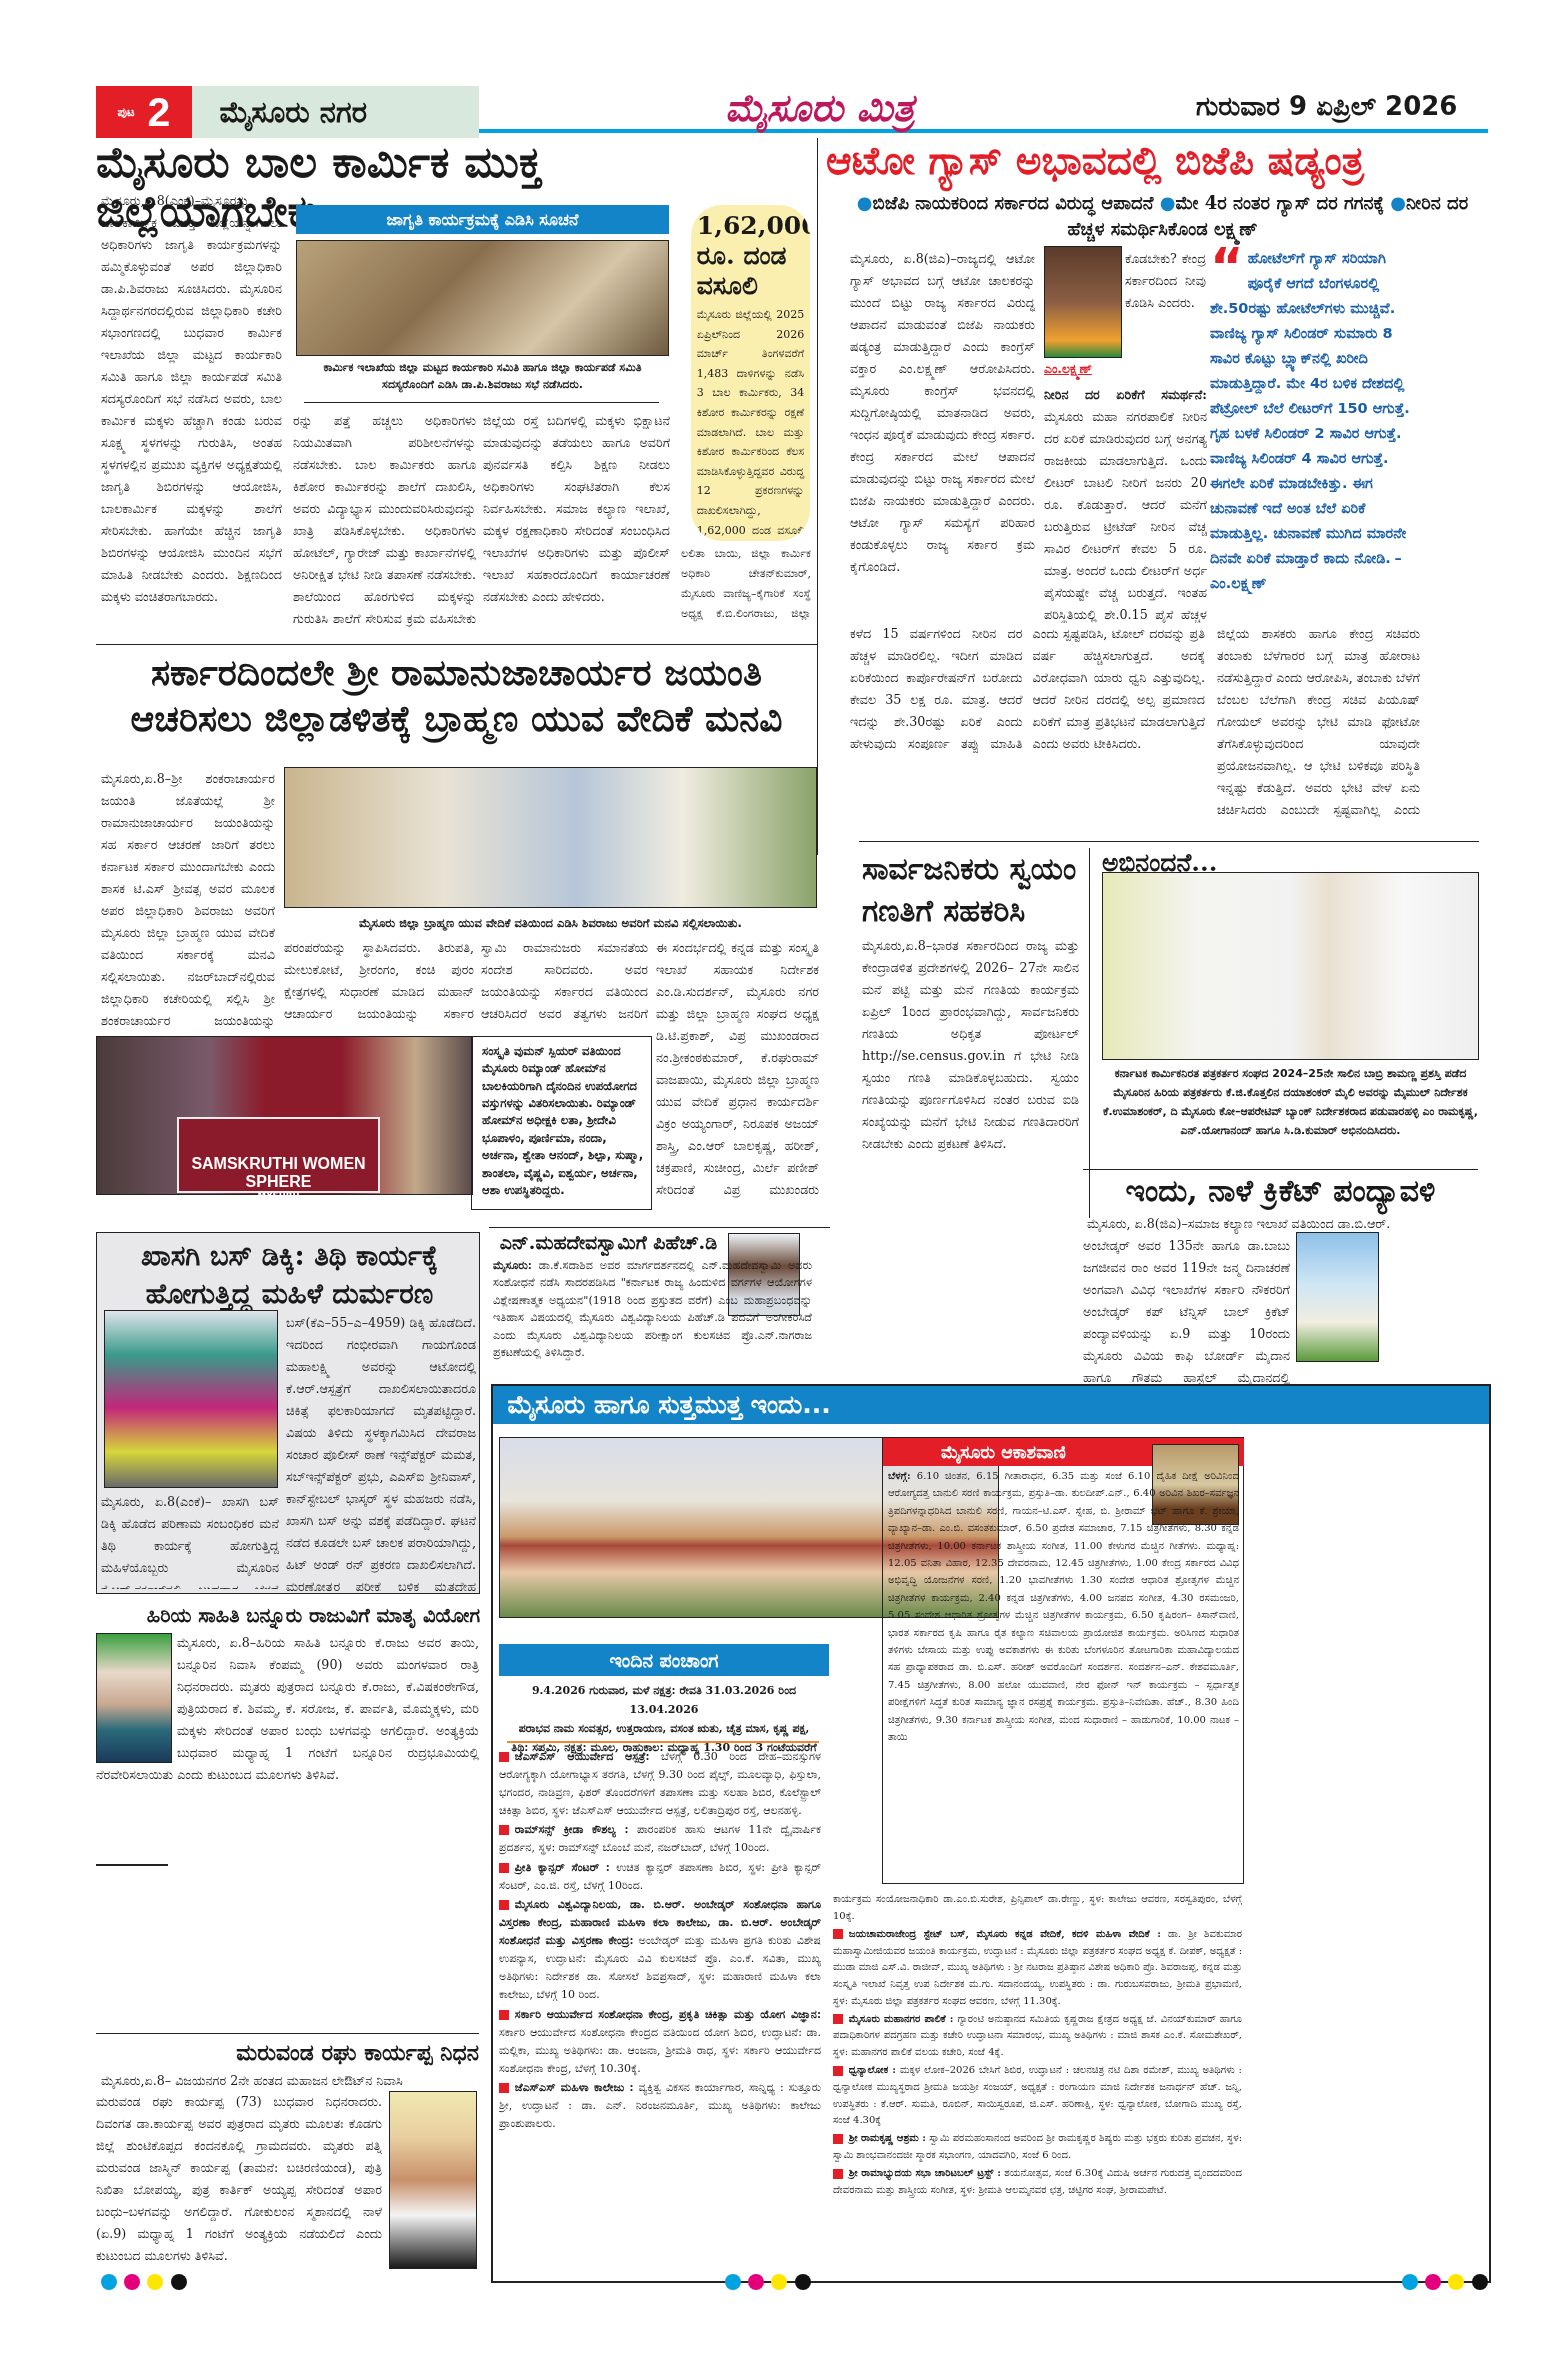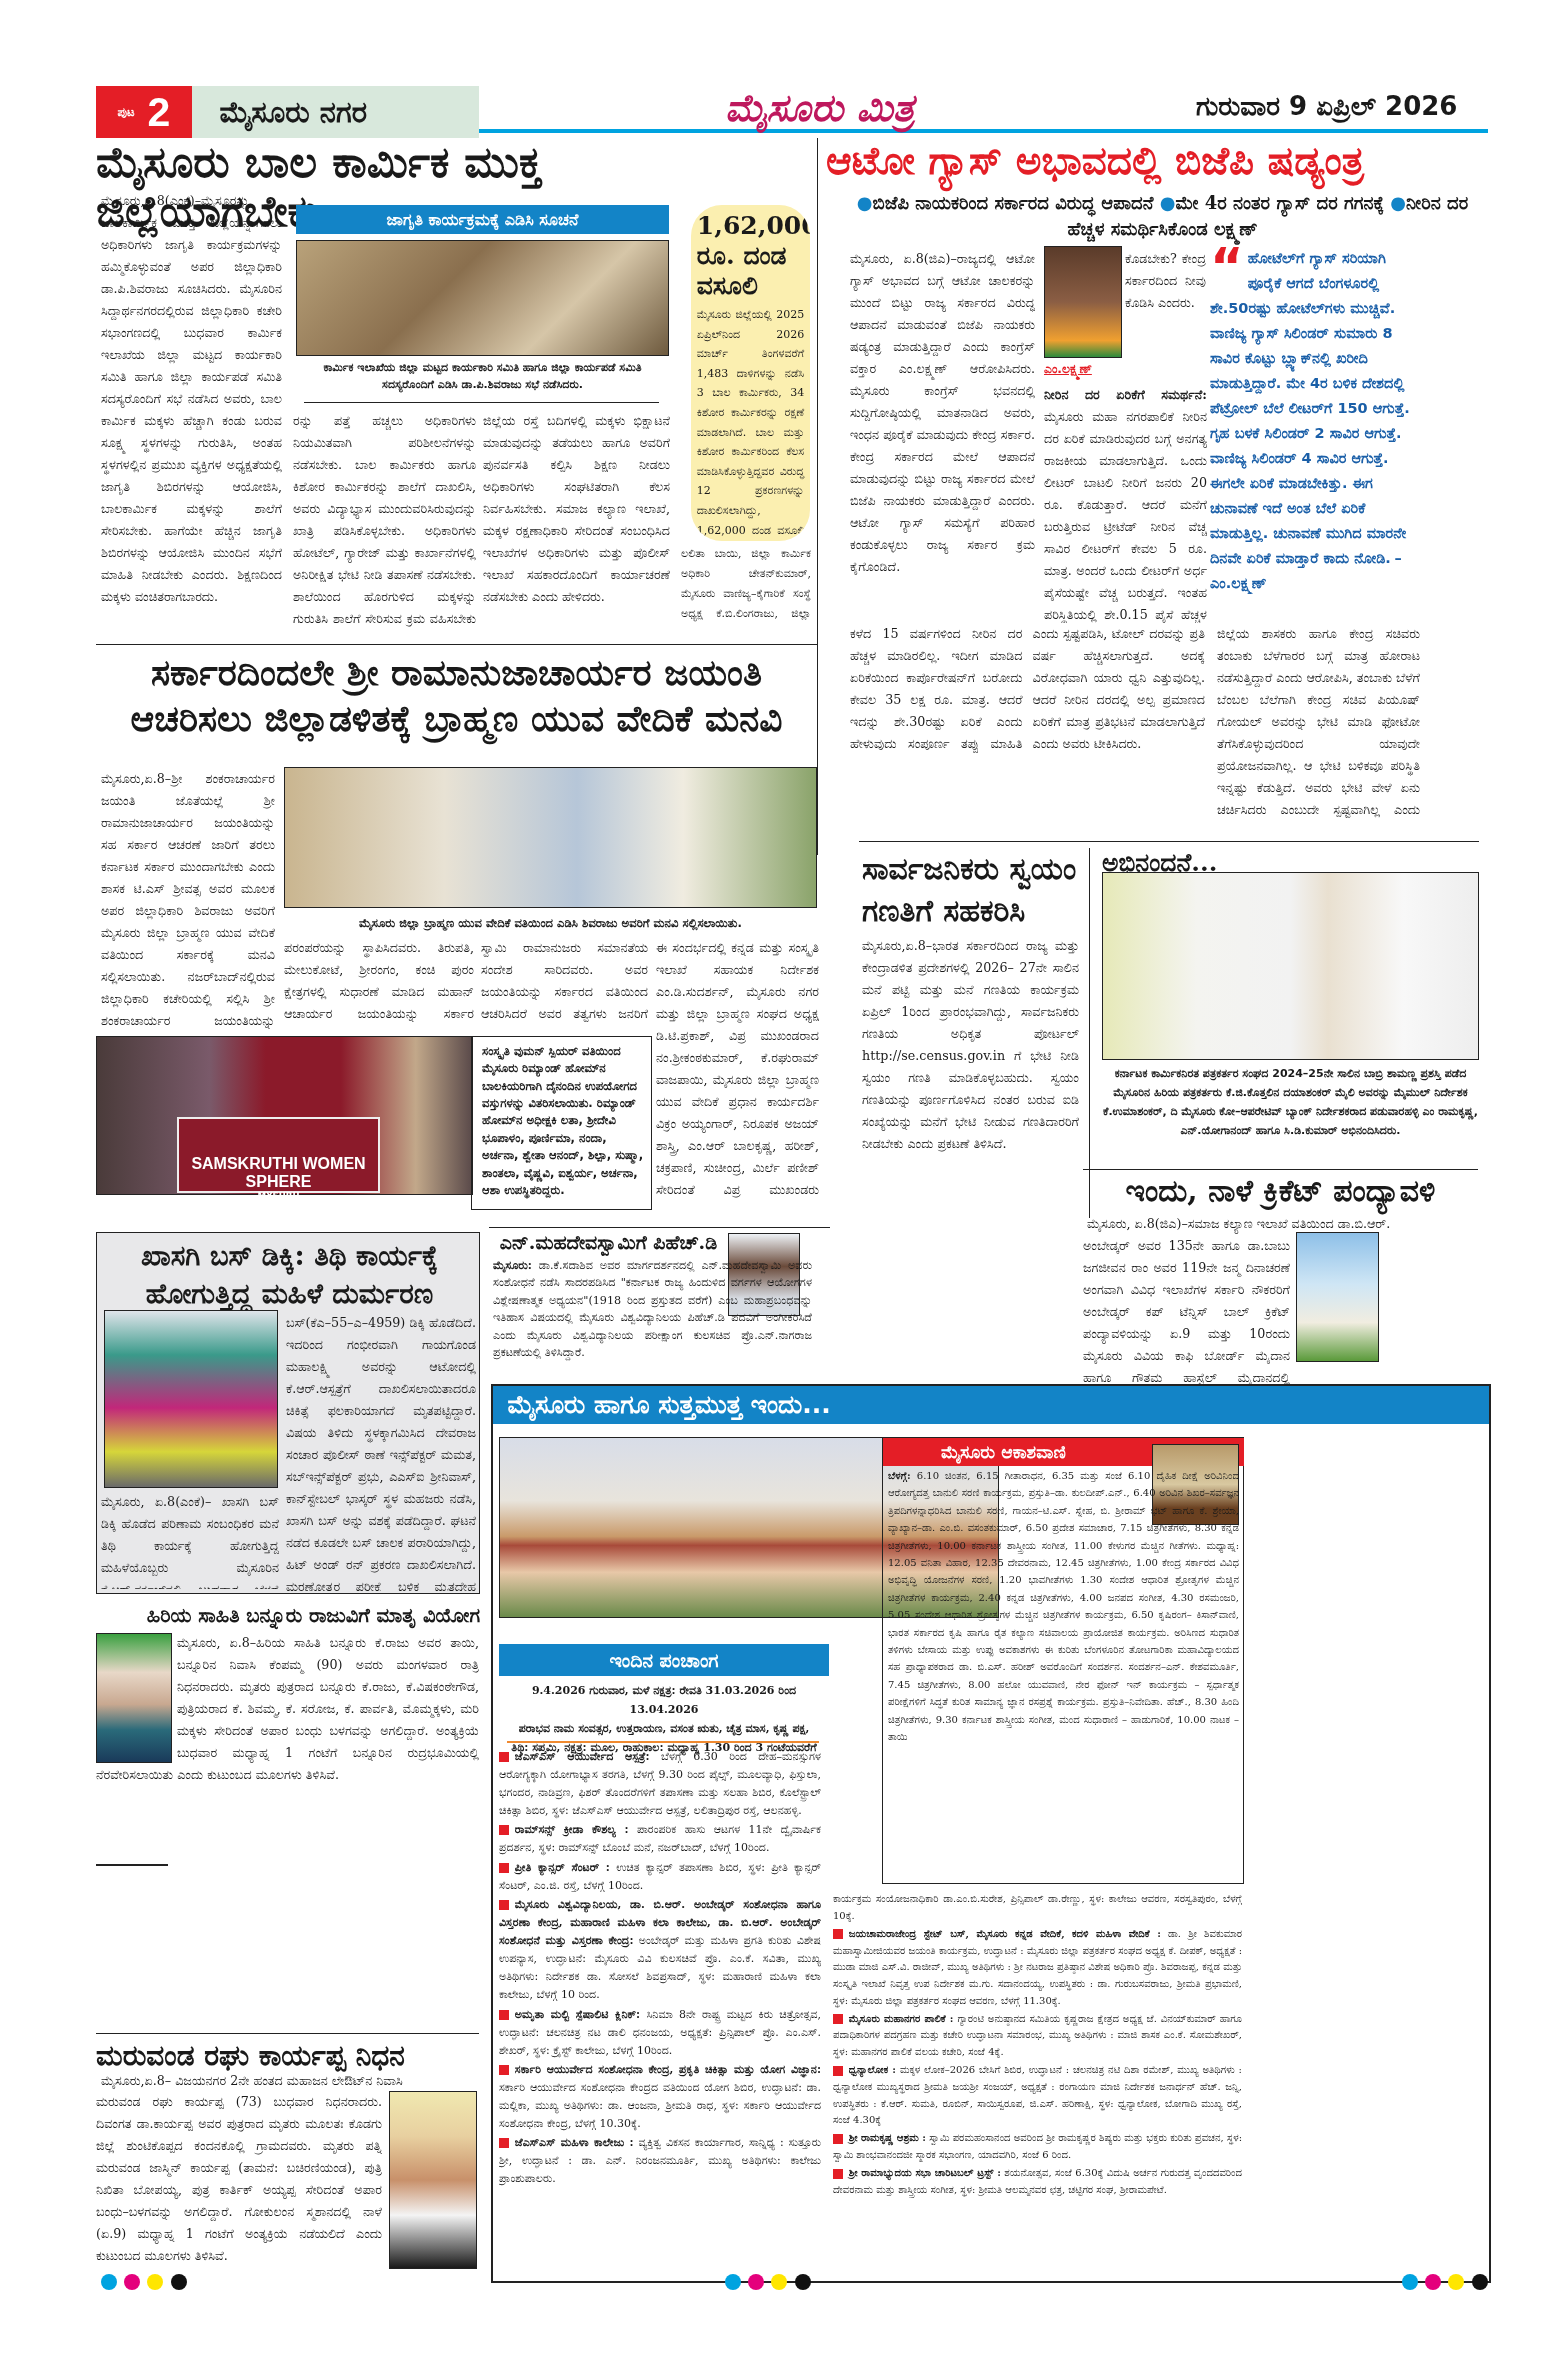--- a/index.html
+++ b/index.html
@@ -128,21 +128,20 @@
   <div>9.4.2026 ಗುರುವಾರ, ಮಳೆ ನಕ್ಷತ್ರ: ರೇವತಿ 31.03.2026 ರಿಂದ 13.04.2026</div>
   <div>ಪರಾಭವ ನಾಮ ಸಂವತ್ಸರ, ಉತ್ತರಾಯಣ, ವಸಂತ ಋತು, ಚೈತ್ರ ಮಾಸ, ಕೃಷ್ಣ ಪಕ್ಷ,</div>
   <div>ತಿಥಿ: ಸಪ್ತಮಿ, ನಕ್ಷತ್ರ: ಮೂಲ, ರಾಹುಕಾಲ: ಮಧ್ಯಾಹ್ನ 1.30 ರಿಂದ 3 ಗಂಟೆಯವರೆಗೆ</div>
 </div>
 <div class="abs" style="left:507px;top:1741px;width:312px;height:2.2px;background:#f08a30;"></div>
 <div class="abs events text" style="left:499px;top:1748px;width:322px;height:529px;overflow:hidden;font-size:11px;line-height:18px;">
   <p><span class="sq"></span><span class="ev-title">ಜೆಎಸ್‌ಎಸ್ ಆಯುರ್ವೇದ ಆಸ್ಪತ್ರೆ:</span> <span>ಬೆಳಗ್ಗೆ 6.30 ರಿಂದ ದೇಹ–ಮನಸ್ಸುಗಳ ಆರೋಗ್ಯಕ್ಕಾಗಿ ಯೋಗಾಭ್ಯಾಸ ತರಗತಿ, ಬೆಳಗ್ಗೆ 9.30 ರಿಂದ ಪೈಲ್ಸ್, ಮೂಲವ್ಯಾಧಿ, ಫಿಸ್ತುಲಾ, ಭಗಂದರ, ನಾಡಿವ್ರಣ, ಫಿಶರ್ ತೊಂದರೆಗಳಿಗೆ ತಪಾಸಣಾ ಮತ್ತು ಸಲಹಾ ಶಿಬಿರ, ಕೊಲೆಸ್ಟ್ರಾಲ್ ಚಿಕಿತ್ಸಾ ಶಿಬಿರ, ಸ್ಥಳ: ಜೆಎಸ್‌ಎಸ್ ಆಯುರ್ವೇದ ಆಸ್ಪತ್ರೆ, ಲಲಿತಾದ್ರಿಪುರ ರಸ್ತೆ, ಆಲನಹಳ್ಳಿ.</span></p>
   <p><span class="sq"></span><span class="ev-title">ರಾಮ್‌ಸನ್ಸ್ ಕ್ರೀಡಾ ಕೌಶಲ್ಯ :</span> <span>ಪಾರಂಪರಿಕ ಹಾಸು ಆಟಗಳ 11ನೇ ದ್ವೈವಾರ್ಷಿಕ ಪ್ರದರ್ಶನ, ಸ್ಥಳ: ರಾಮ್‌ಸನ್ಸ್ ಬೊಂಬೆ ಮನೆ, ನಜರ್‌ಬಾದ್, ಬೆಳಗ್ಗೆ 10ರಿಂದ.</span></p>
   <p><span class="sq"></span><span class="ev-title">ಪ್ರೀತಿ ಕ್ಯಾನ್ಸರ್ ಸೆಂಟರ್ :</span> <span>ಉಚಿತ ಕ್ಯಾನ್ಸರ್ ತಪಾಸಣಾ ಶಿಬಿರ, ಸ್ಥಳ: ಪ್ರೀತಿ ಕ್ಯಾನ್ಸರ್ ಸೆಂಟರ್, ಎಂ.ಜಿ. ರಸ್ತೆ, ಬೆಳಗ್ಗೆ 10ರಿಂದ.</span></p>
   <p><span class="sq"></span><span class="ev-title">ಮೈಸೂರು ವಿಶ್ವವಿದ್ಯಾನಿಲಯ, ಡಾ. ಬಿ.ಆರ್. ಅಂಬೇಡ್ಕರ್ ಸಂಶೋಧನಾ ಹಾಗೂ ವಿಸ್ತರಣಾ ಕೇಂದ್ರ, ಮಹಾರಾಣಿ ಮಹಿಳಾ ಕಲಾ ಕಾಲೇಜು, ಡಾ. ಬಿ.ಆರ್. ಅಂಬೇಡ್ಕರ್ ಸಂಶೋಧನೆ ಮತ್ತು ವಿಸ್ತರಣಾ ಕೇಂದ್ರ:</span> <span>ಅಂಬೇಡ್ಕರ್ ಮತ್ತು ಮಹಿಳಾ ಪ್ರಗತಿ ಕುರಿತು ವಿಶೇಷ ಉಪನ್ಯಾಸ, ಉದ್ಘಾಟನೆ: ಮೈಸೂರು ವಿವಿ ಕುಲಸಚಿವೆ ಪ್ರೊ. ಎಂ.ಕೆ. ಸವಿತಾ, ಮುಖ್ಯ ಅತಿಥಿಗಳು: ನಿರ್ದೇಶಕ ಡಾ. ಸೋಸಲೆ ಶಿವಪ್ರಸಾದ್, ಸ್ಥಳ: ಮಹಾರಾಣಿ ಮಹಿಳಾ ಕಲಾ ಕಾಲೇಜು, ಬೆಳಗ್ಗೆ 10 ರಿಂದ.</span></p>
-  <p><span class="sq"></span><span class="ev-title">ಅಮೃತಾ ಮಲ್ಟಿ ಸ್ಪೆಷಾಲಿಟಿ ಕ್ಲಿನಿಕ್:</span> <span>ಸಿನಿಮಾ 8ನೇ ರಾಷ್ಟ್ರ ಮಟ್ಟದ ಕಿರು ಚಿತ್ರೋತ್ಸವ, ಉದ್ಘಾಟನೆ: ಚಲನಚಿತ್ರ ನಟ ಡಾಲಿ ಧನಂಜಯ, ಅಧ್ಯಕ್ಷತೆ: ಪ್ರಿನ್ಸಿಪಾಲ್ ಪ್ರೊ. ಎಂ.ಎಸ್. ಶೇಖರ್, ಸ್ಥಳ: ಕ್ರೈಸ್ಟ್ ಕಾಲೇಜು, ಬೆಳಗ್ಗೆ 10ರಿಂದ.</span></p>
   <p><span class="sq"></span><span class="ev-title">ಸರ್ಕಾರಿ ಆಯುರ್ವೇದ ಸಂಶೋಧನಾ ಕೇಂದ್ರ, ಪ್ರಕೃತಿ ಚಿಕಿತ್ಸಾ ಮತ್ತು ಯೋಗ ವಿಜ್ಞಾನ:</span> <span>ಸರ್ಕಾರಿ ಆಯುರ್ವೇದ ಸಂಶೋಧನಾ ಕೇಂದ್ರದ ವತಿಯಿಂದ ಯೋಗ ಶಿಬಿರ, ಉದ್ಘಾಟನೆ: ಡಾ. ಮಲ್ಲಿಕಾ, ಮುಖ್ಯ ಅತಿಥಿಗಳು: ಡಾ. ಆಂಜನಾ, ಶ್ರೀಮತಿ ರಾಧ, ಸ್ಥಳ: ಸರ್ಕಾರಿ ಆಯುರ್ವೇದ ಸಂಶೋಧನಾ ಕೇಂದ್ರ, ಬೆಳಗ್ಗೆ 10.30ಕ್ಕೆ.</span></p>
   <p><span class="sq"></span><span class="ev-title">ಜೆಎಸ್‌ಎಸ್ ಮಹಿಳಾ ಕಾಲೇಜು :</span> <span>ವ್ಯಕ್ತಿತ್ವ ವಿಕಸನ ಕಾರ್ಯಾಗಾರ, ಸಾನ್ನಿಧ್ಯ : ಸುತ್ತೂರು ಶ್ರೀ, ಉದ್ಘಾಟನೆ : ಡಾ. ಎನ್. ನಿರಂಜನಮೂರ್ತಿ, ಮುಖ್ಯ ಅತಿಥಿಗಳು: ಕಾಲೇಜು ಪ್ರಾಂಶುಪಾಲರು.</span></p>
 </div>
 
 <div class="abs" style="left:882px;top:1437px;width:362px;height:447px;border:0.7px solid #222;"></div>
 <div class="abs redbar" style="left:883px;top:1438px;width:361px;height:27.5px;font-size:17.4px;justify-content:flex-start;padding-left:58px;">ಮೈಸೂರು ಆಕಾಶವಾಣಿ</div>
 <div class="abs photo" style="left:1152px;top:1444px;width:87px;height:81px;background:linear-gradient(180deg,#b89a6a,#d8c8a0 50%,#6a4020 80%);"></div>
 <div class="abs text" style="left:888px;top:1467px;width:351px;height:413px;overflow:hidden;font-size:10px;line-height:17.4px;"><b>ಬೆಳಗ್ಗೆ:</b> <span>6.10 ಚಿಂತನ, 6.15 ಗೀತಾರಾಧನ, 6.35 ಮತ್ತು ಸಂಜೆ 6.10 ದೈಹಿಕ ದೀಕ್ಷೆ ಅರಿವಿನಿಂದ ಆರೋಗ್ಯದತ್ತ ಬಾನುಲಿ ಸರಣಿ ಕಾರ್ಯಕ್ರಮ, ಪ್ರಸ್ತುತಿ–ಡಾ. ಕುಲದೀಪ್.ಎನ್., 6.40 ಅರಿವಿನ ಶಿಖರ–ಸರ್ವಜ್ಞನ ತ್ರಿಪದಿಗಳನ್ನಾಧರಿಸಿದ ಬಾನುಲಿ ಸರಣಿ, ಗಾಯನ–ಟಿ.ಎಸ್. ಸ್ನೇಹ, ಬಿ. ಶ್ರೀರಾಮ್ ಭಟ್ ಹಾಗೂ ಕೆ. ಶ್ರೇಯಾ, ವ್ಯಾಖ್ಯಾನ–ಡಾ. ಎಂ.ಬಿ. ವಸಂತಕುಮಾರ್, 6.50 ಪ್ರದೇಶ ಸಮಾಚಾರ, 7.15 ಚಿತ್ರಗೀತೆಗಳು, 8.30 ಕನ್ನಡ ಚಿತ್ರಗೀತೆಗಳು, 10.00 ಕರ್ನಾಟಕ ಶಾಸ್ತ್ರೀಯ ಸಂಗೀತ, 11.00 ಕೇಳುಗರ ಮೆಚ್ಚಿನ ಗೀತೆಗಳು. ಮಧ್ಯಾಹ್ನ: 12.05 ವನಿತಾ ವಿಹಾರ, 12.35 ದೇವರನಾಮ, 12.45 ಚಿತ್ರಗೀತೆಗಳು, 1.00 ಕೇಂದ್ರ ಸರ್ಕಾರದ ವಿವಿಧ ಅಭಿವೃದ್ಧಿ ಯೋಜನೆಗಳ ಸರಣಿ, 1.20 ಭಾವಗೀತೆಗಳು 1.30 ಸಂದೇಶ ಆಧಾರಿತ ಶ್ರೋತೃಗಳ ಮೆಚ್ಚಿನ ಚಿತ್ರಗೀತೆಗಳ ಕಾರ್ಯಕ್ರಮ, 2.40 ಕನ್ನಡ ಚಿತ್ರಗೀತೆಗಳು, 4.00 ಜನಪದ ಸಂಗೀತ, 4.30 ರಸಮಂಜರಿ, 5.05 ಸಂದೇಶ ಆಧಾರಿತ ಶ್ರೋತೃಗಳ ಮೆಚ್ಚಿನ ಚಿತ್ರಗೀತೆಗಳ ಕಾರ್ಯಕ್ರಮ, 6.50 ಕೃಷಿರಂಗ– ಕಿಸಾನ್‌ವಾಣಿ, ಭಾರತ ಸರ್ಕಾರದ ಕೃಷಿ ಹಾಗೂ ರೈತ ಕಲ್ಯಾಣ ಸಚಿವಾಲಯ ಪ್ರಾಯೋಜಿತ ಕಾರ್ಯಕ್ರಮ. ಅರಿಸಿಣದ ಸುಧಾರಿತ ತಳಿಗಳು ಬೇಸಾಯ ಮತ್ತು ಉಪ್ಪು ಅವಕಾಶಗಳು ಈ ಕುರಿತು ಬೆಂಗಳೂರಿನ ತೋಟಗಾರಿಕಾ ಮಹಾವಿದ್ಯಾಲಯದ ಸಹ ಪ್ರಾಧ್ಯಾಪಕರಾದ ಡಾ. ಬಿ.ಎಸ್. ಹರೀಶ್ ಅವರೊಂದಿಗೆ ಸಂದರ್ಶನ. ಸಂದರ್ಶನ–ಎನ್. ಕೇಶವಮೂರ್ತಿ, 7.45 ಚಿತ್ರಗೀತೆಗಳು, 8.00 ಹಲೋ ಯುವವಾಣಿ, ನೇರ ಫೋನ್ ಇನ್ ಕಾರ್ಯಕ್ರಮ – ಸ್ಪರ್ಧಾತ್ಮಕ ಪರೀಕ್ಷೆಗಳಿಗೆ ಸಿದ್ಧತೆ ಕುರಿತ ಸಾಮಾನ್ಯ ಜ್ಞಾನ ರಸಪ್ರಶ್ನೆ ಕಾರ್ಯಕ್ರಮ. ಪ್ರಸ್ತುತಿ–ನಿವೇದಿತಾ. ಹೆಚ್., 8.30 ಹಿಂದಿ ಚಿತ್ರಗೀತೆಗಳು, 9.30 ಕರ್ನಾಟಕ ಶಾಸ್ತ್ರೀಯ ಸಂಗೀತ, ಮಂದ ಸುಧಾರಾಣಿ – ಹಾಡುಗಾರಿಕೆ, 10.00 ನಾಟಕ – ತಾಯಿ</span></div>
 
 <div class="abs events text" style="left:833px;top:1891px;width:409px;height:384px;overflow:hidden;font-size:10px;line-height:16.7px;">
@@ -152,21 +151,21 @@
   <p><span class="sq"></span><span class="ev-title">ಧ್ವನ್ಯಾಲೋಕ :</span> <span>ಮಕ್ಕಳ ಲೋಕ–2026 ಬೇಸಿಗೆ ಶಿಬಿರ, ಉದ್ಘಾಟನೆ : ಚಲನಚಿತ್ರ ನಟಿ ದಿಶಾ ರಮೇಶ್, ಮುಖ್ಯ ಅತಿಥಿಗಳು : ಧ್ವನ್ಯಾಲೋಕ ಮುಖ್ಯಸ್ಥರಾದ ಶ್ರೀಮತಿ ಜಯಶ್ರೀ ಸಂಜಯ್, ಅಧ್ಯಕ್ಷತೆ : ರಂಗಾಯಣ ಮಾಜಿ ನಿರ್ದೇಶಕ ಜನಾರ್ಧನ್ ಹೆಚ್. ಜನ್ನಿ, ಉಪಸ್ಥಿತರು : ಕೆ.ಆರ್. ಸುಮತಿ, ರೂಬಿನ್, ಸಾಯಿಸ್ವರೂಪ, ಜಿ.ಎಸ್. ಹರಿಣಾಕ್ಷಿ, ಸ್ಥಳ: ಧ್ವನ್ಯಾಲೋಕ, ಬೋಗಾದಿ ಮುಖ್ಯ ರಸ್ತೆ, ಸಂಜೆ 4.30ಕ್ಕೆ</span></p>
   <p><span class="sq"></span><span class="ev-title">ಶ್ರೀ ರಾಮಕೃಷ್ಣ ಆಶ್ರಮ :</span> <span>ಸ್ವಾಮಿ ಪರಮಹಂಸಾನಂದ ಅವರಿಂದ ಶ್ರೀ ರಾಮಕೃಷ್ಣರ ಶಿಷ್ಯರು ಮತ್ತು ಭಕ್ತರು ಕುರಿತು ಪ್ರವಚನ, ಸ್ಥಳ: ಸ್ವಾಮಿ ಶಾಂಭವಾನಂದಜೀ ಸ್ಮಾರಕ ಸಭಾಂಗಣ, ಯಾದವಗಿರಿ, ಸಂಜೆ 6 ರಿಂದ.</span></p>
   <p><span class="sq"></span><span class="ev-title">ಶ್ರೀ ರಾಮಾಭ್ಯುದಯ ಸಭಾ ಚಾರಿಟಬಲ್ ಟ್ರಸ್ಟ್ :</span> <span>ಶಯನೋತ್ಸವ, ಸಂಜೆ 6.30ಕ್ಕೆ ವಿದುಷಿ ಅರ್ಚನ ಗುರುದತ್ತ ವೃಂದದವರಿಂದ ದೇವರನಾಮ ಮತ್ತು ಶಾಸ್ತ್ರೀಯ ಸಂಗೀತ, ಸ್ಥಳ: ಶ್ರೀಮತಿ ಆಲಮ್ಮನವರ ಛತ್ರ, ಚಟ್ಟಿಗರ ಸಂಘ, ಶ್ರೀರಾಮಪೇಟೆ.</span></p>
 </div>
 
 <div class="abs headline" style="left:96px;top:1605px;width:384px;font-size:19.6px;text-align:right;">ಹಿರಿಯ ಸಾಹಿತಿ ಬನ್ನೂರು ರಾಜುವಿಗೆ ಮಾತೃ ವಿಯೋಗ</div>
 <div class="abs photo" style="left:96px;top:1864px;width:72px;height:0;"></div>
 <div class="abs photo" style="left:96px;top:1633px;width:76px;height:130px;background:linear-gradient(180deg,#3aa040,#e8d8c8 30%,#c8a890 55%,#2a6a7a 75%,#1a3a5a);"></div>
 <div class="abs text" style="left:96px;top:1632px;width:383px;height:217px;overflow:hidden;"><span style="float:left;width:81px;height:130px;"></span><span>ಮೈಸೂರು, ಏ.8–ಹಿರಿಯ ಸಾಹಿತಿ ಬನ್ನೂರು ಕೆ.ರಾಜು ಅವರ ತಾಯಿ, ಬನ್ನೂರಿನ ನಿವಾಸಿ ಕೆಂಪಮ್ಮ (90) ಅವರು ಮಂಗಳವಾರ ರಾತ್ರಿ ನಿಧನರಾದರು. ಮೃತರು ಪುತ್ರರಾದ ಬನ್ನೂರು ಕೆ.ರಾಜು, ಕೆ.ವಿಷಕಂಠೇಗೌಡ, ಪುತ್ರಿಯರಾದ ಕೆ. ಶಿವಮ್ಮ, ಕೆ. ಸರೋಜ, ಕೆ. ಪಾರ್ವತಿ, ಮೊಮ್ಮಕ್ಕಳು, ಮರಿ ಮಕ್ಕಳು ಸೇರಿದಂತೆ ಅಪಾರ ಬಂಧು ಬಳಗವನ್ನು ಅಗಲಿದ್ದಾರೆ. ಅಂತ್ಯಕ್ರಿಯೆ ಬುಧವಾರ ಮಧ್ಯಾಹ್ನ 1 ಗಂಟೆಗೆ ಬನ್ನೂರಿನ ರುದ್ರಭೂಮಿಯಲ್ಲಿ ನೆರವೇರಿಸಲಾಯಿತು ಎಂದು ಕುಟುಂಬದ ಮೂಲಗಳು ತಿಳಿಸಿವೆ.</span></div>
 <div class="abs hr" style="left:96px;top:2033px;width:383px;height:0.7px;"></div>
-<div class="abs headline" style="left:96px;top:2040px;width:383px;font-size:28px;text-align:left;">ಮರುವಂಡ ರಘು ಕಾರ್ಯಪ್ಪ ನಿಧನ</div>
+<div class="abs headline" style="left:96px;top:2040px;width:383px;font-size:22px;text-align:right;">ಮರುವಂಡ ರಘು ಕಾರ್ಯಪ್ಪ ನಿಧನ</div>
 <div class="abs text" style="left:101px;top:2070px;width:377px;">ಮೈಸೂರು,ಏ.8– ವಿಜಯನಗರ 2ನೇ ಹಂತದ ಮಹಾಜನ ಲೇಔಟ್‌ನ ನಿವಾಸಿ</div>
 <div class="abs photo" style="left:389px;top:2091px;width:88px;height:178px;background:linear-gradient(180deg,#f0e8b0,#e8d0a0 25%,#c8906a 50%,#f4f4f4 70%,#1a1a1a);"></div>
 <div class="abs text" style="left:96px;top:2091px;width:286px;height:185px;overflow:hidden;">ಮರುವಂಡ ರಘು ಕಾರ್ಯಪ್ಪ (73) ಬುಧವಾರ ನಿಧನರಾದರು. ದಿವಂಗತ ಡಾ.ಕಾರ್ಯಪ್ಪ ಅವರ ಪುತ್ರರಾದ ಮೃತರು ಮೂಲತಃ ಕೊಡಗು ಜಿಲ್ಲೆ ಶುಂಟಿಕೊಪ್ಪದ ಕಂದನಕೊಲ್ಲಿ ಗ್ರಾಮದವರು. ಮೃತರು ಪತ್ನಿ ಮರುವಂಡ ಜಾಸ್ಮಿನ್ ಕಾರ್ಯಪ್ಪ (ತಾಮನೆ: ಬಚಿರಣಿಯಂಡ), ಪುತ್ರಿ ನಿಖಿತಾ ಬೋಪಯ್ಯ, ಪುತ್ರ ಕಾರ್ತಿಕ್ ಅಯ್ಯಪ್ಪ ಸೇರಿದಂತೆ ಅಪಾರ ಬಂಧು–ಬಳಗವನ್ನು ಅಗಲಿದ್ದಾರೆ. ಗೋಕುಲಂನ ಸ್ಮಶಾನದಲ್ಲಿ ನಾಳೆ (ಏ.9) ಮಧ್ಯಾಹ್ನ 1 ಗಂಟೆಗೆ ಅಂತ್ಯಕ್ರಿಯೆ ನಡೆಯಲಿದೆ ಎಂದು ಕುಟುಂಬದ ಮೂಲಗಳು ತಿಳಿಸಿವೆ.</div>
 
 <div class="abs" style="left:101px;top:2274px;">
   <span class="dot" style="background:#00a3e0"></span><span class="dot" style="background:#e4007c"></span><span class="dot" style="background:#ffe600"></span><span class="dot" style="background:#111"></span>
 </div>
 <div class="abs" style="left:725px;top:2274px;">
   <span class="dot" style="background:#00a3e0"></span><span class="dot" style="background:#e4007c"></span><span class="dot" style="background:#ffe600"></span><span class="dot" style="background:#111"></span>
 </div>

